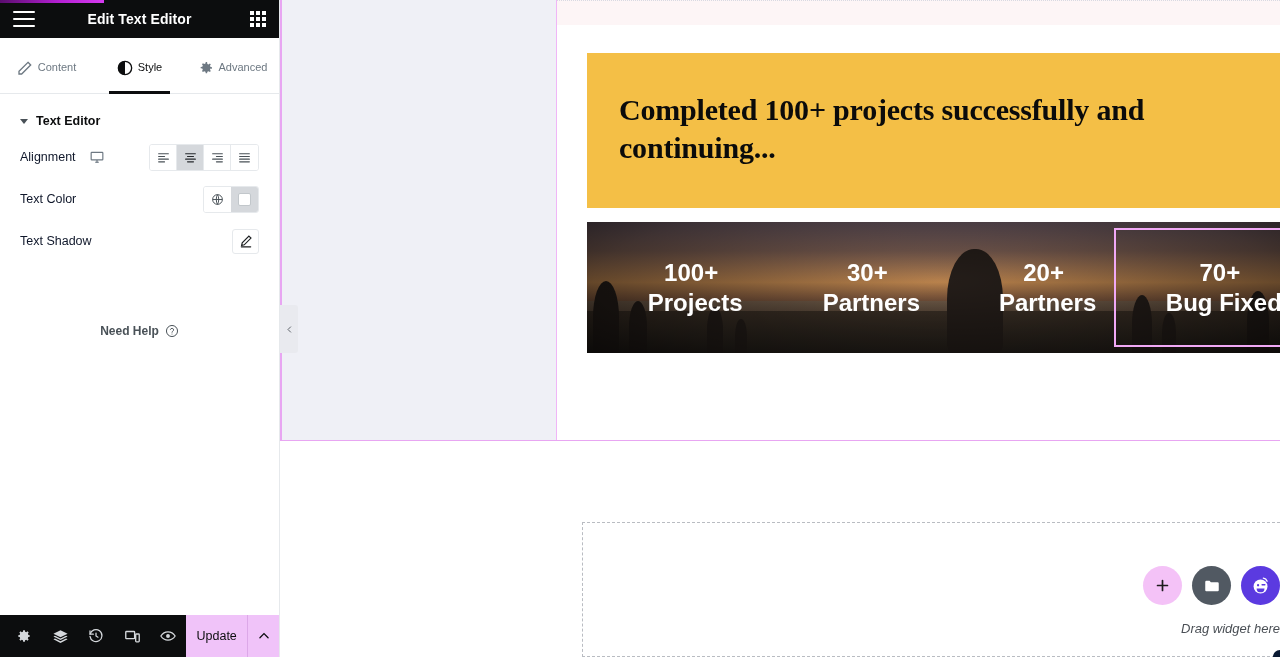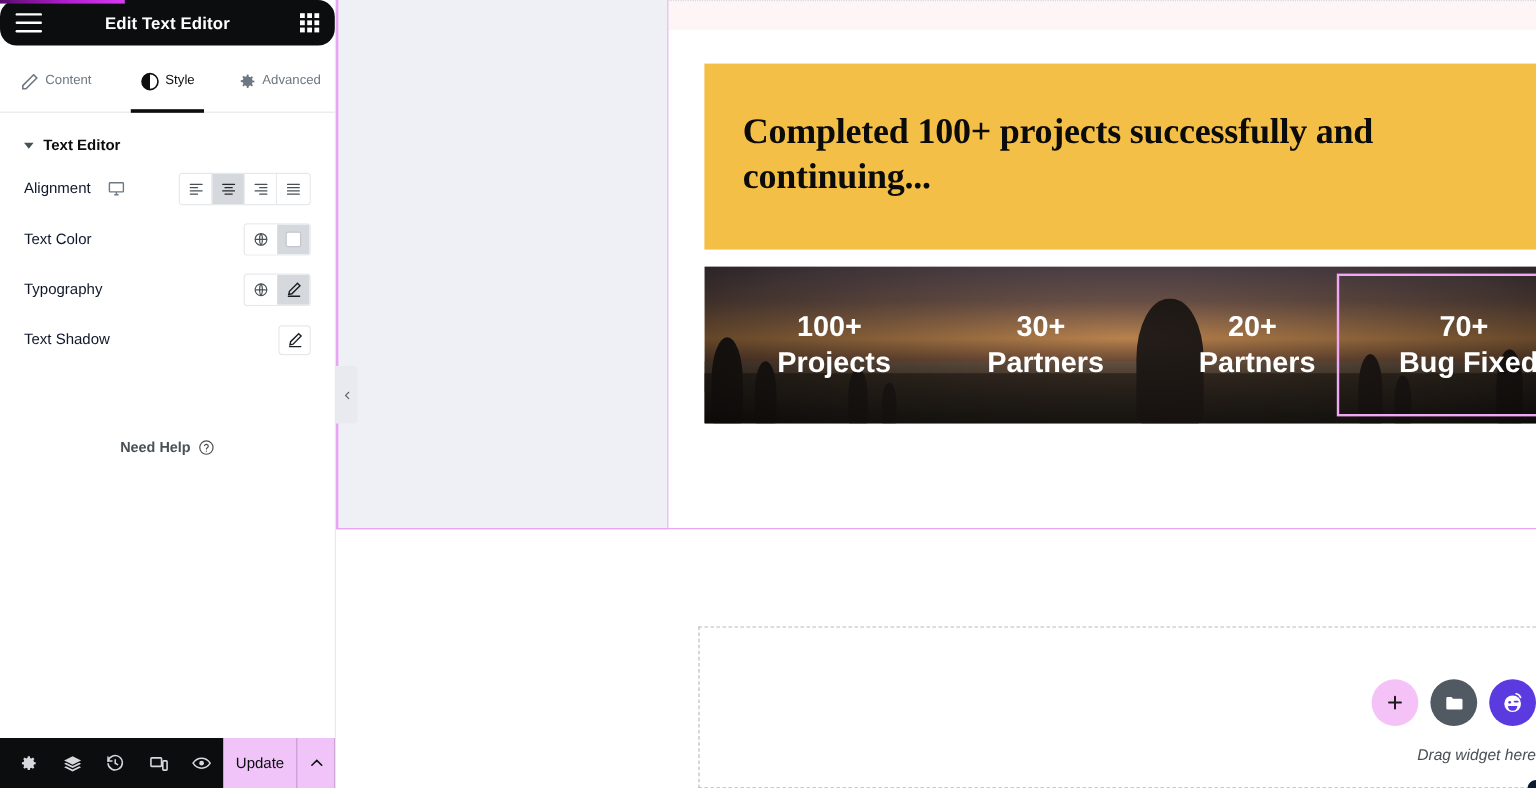--- a/index.html
+++ b/index.html
@@ -25,21 +25,21 @@
   .loader-bar {
     position: absolute; top: 0; left: 0;
     width: 104px; height: 3px;
     background: linear-gradient(90deg, #5a0d6e 0%, #b31fd1 55%, #d63bf0 100%);
     z-index: 30;
   }
 
   .panel-header {
     height: 38px; background: #0c0d0e; color: #ffffff;
     display: flex; align-items: center; justify-content: space-between;
-    padding: 0 13px; flex: 0 0 38px; position: relative; border-radius: 14px;
+    padding: 0 13px; flex: 0 0 38px; position: relative;
   }
   .panel-title {
     font-size: 14px; font-weight: bold; letter-spacing: .1px;
     position: absolute; left: 0; right: 0; text-align: center;
     pointer-events: none;
   }
   .hamburger { width: 22px; height: 16px; display: flex; flex-direction: column;
     justify-content: space-between; cursor: pointer; z-index: 2; }
   .hamburger i { display: block; height: 2px; background: #fff; border-radius: 1px; }
   .grid-icon { display: grid; grid-template-columns: repeat(3, 4px);
@@ -334,38 +334,20 @@
               <circle cx="12" cy="12" r="9"></circle>
                 <path d="M3 12h18M12 3c3 3.5 3 14 0 18M12 3c-3 3.5-3 14 0 18"></path>
             </svg>
           </div>
           <div class="sg shaded">
             <span class="color-chip"></span>
           </div>
         </div>
       </div>
 
-      <div class="ctrl-row">
-        <span class="ctrl-label">Typography</span>
-        <span class="ctrl-spacer"></span>
-        <div class="swatch-group">
-          <div class="sg">
-            <svg width="13" height="13" viewBox="0 0 24 24" fill="none" stroke="#495157" stroke-width="1.8">
-              <circle cx="12" cy="12" r="9"></circle>
-                <path d="M3 12h18M12 3c3 3.5 3 14 0 18M12 3c-3 3.5-3 14 0 18"></path>
-            </svg>
-          </div>
-          <div class="sg shaded">
-            <svg width="14" height="14" viewBox="0 0 24 24" fill="none" stroke="#1c1f21" stroke-width="2" stroke-linecap="round">
-              <path d="M17 3.5l3.5 3.5L9 18.5 4.5 19.5 5.5 15 17 3.5z"></path>
-                <path d="M4 22h16"></path>
-            </svg>
-          </div>
-        </div>
-      </div>
 
       <div class="ctrl-row">
         <span class="ctrl-label">Text Shadow</span>
         <span class="ctrl-spacer"></span>
         <div class="single-btn">
           <svg width="14" height="14" viewBox="0 0 24 24" fill="none" stroke="#1c1f21" stroke-width="2" stroke-linecap="round">
             <path d="M17 3.5l3.5 3.5L9 18.5 4.5 19.5 5.5 15 17 3.5z"></path>
               <path d="M4 22h16"></path>
           </svg>
         </div>

